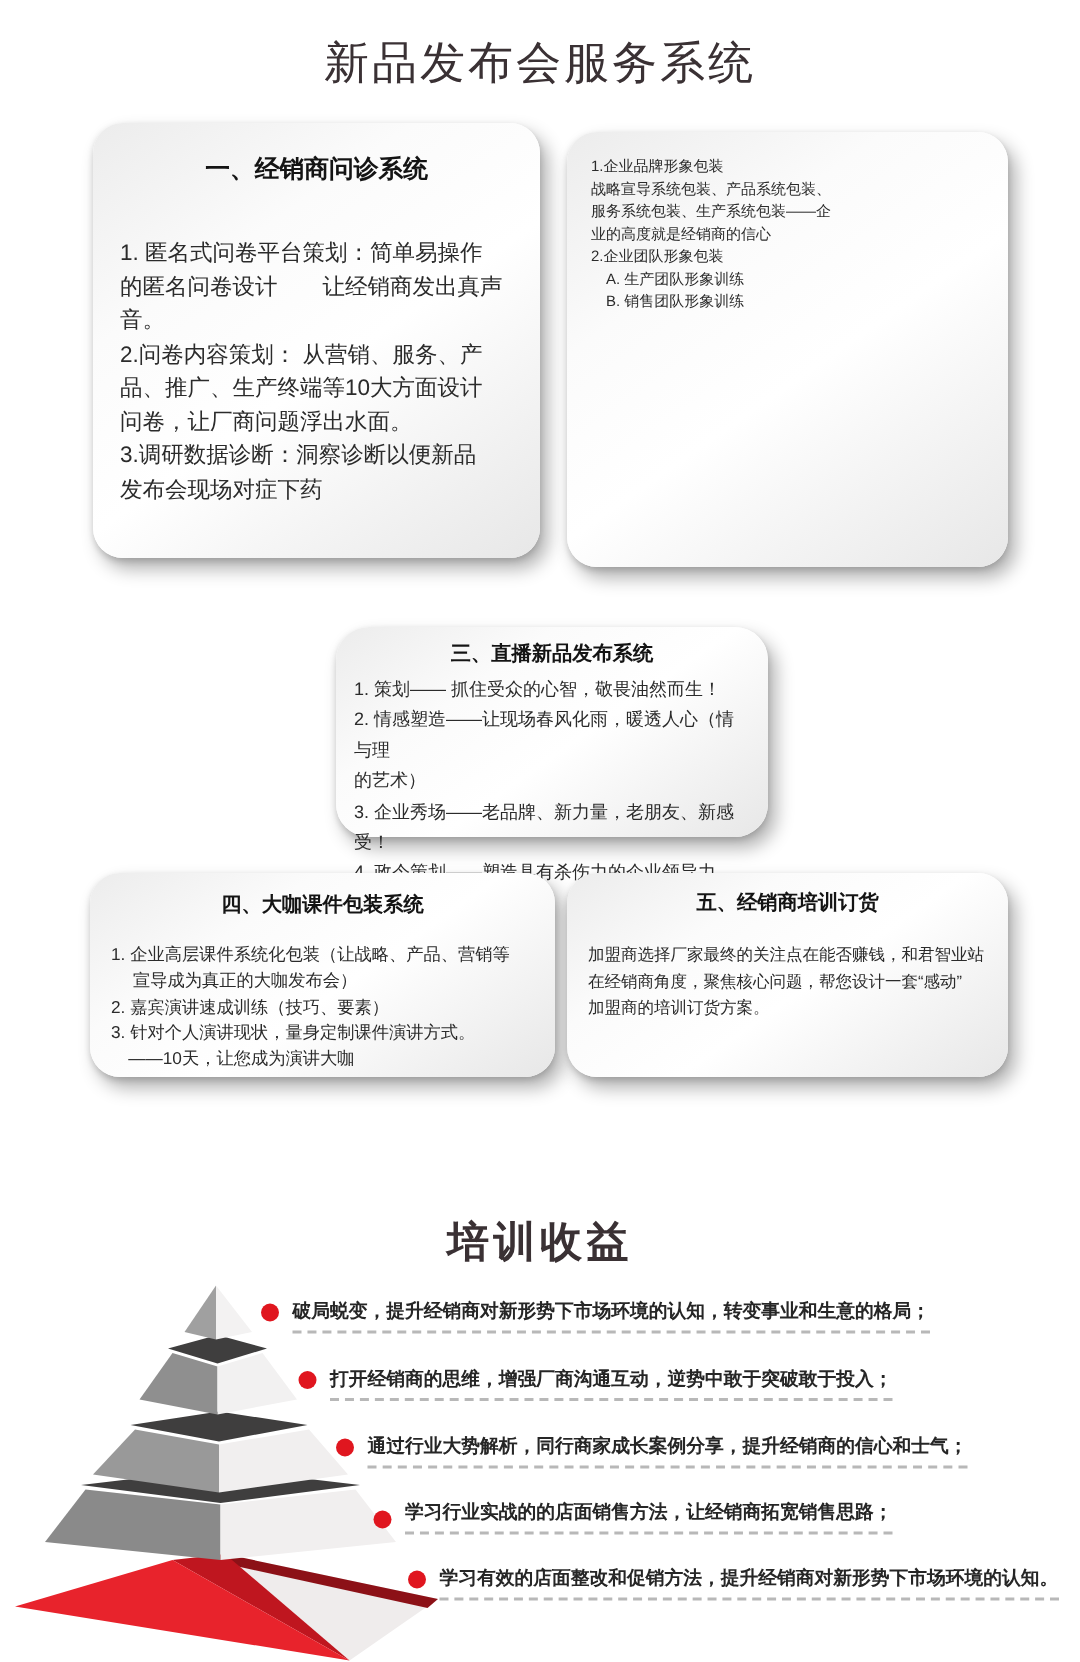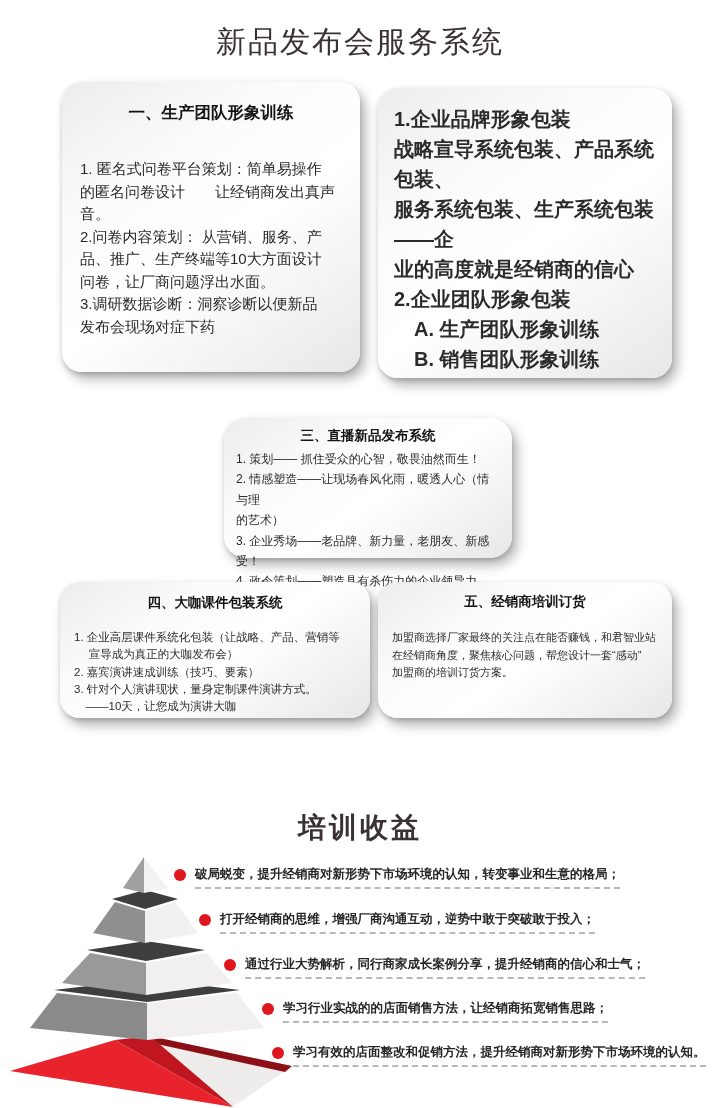--- a/index.html
+++ b/index.html
@@ -19,21 +19,21 @@
         box-sizing:border-box;color:#222;}
   .card-title{margin:0;text-align:center;color:#141414;}
   .card-body{white-space:pre-line;color:#2b2b2b;}
 
   .c1{left:62px;top:82px;width:298px;height:290px;padding:16px 18px;}
   .c1 .card-title{font-size:16.5px;font-weight:bold;margin-top:4px;margin-bottom:34px;}
   .c1 .card-body{font-size:15px;line-height:1.5;}
 
   .c2{left:378px;top:88px;width:294px;height:290px;padding:16px 16px;}
   .c2 .card-title{font-size:16.5px;font-weight:bold;margin-top:6px;margin-bottom:30px;}
-  .c2 .card-body{font-size:20px;line-height:1.5;font-weight:bold;}
+  .c2 .card-body{font-size:10px;line-height:1.5;}
 
   .c3{left:224px;top:418px;width:288px;height:140px;padding:9px 12px;border-radius:22px;}
   .c3 .card-title{font-size:13.5px;font-weight:bold;margin-bottom:4px;}
   .c3 .card-body{font-size:12px;line-height:1.7;}
 
   .c4{left:60px;top:582px;width:310px;height:136px;padding:12px 14px;}
   .c4 .card-title{font-size:13.5px;font-weight:bold;margin-bottom:17px;}
   .c4 .card-body{font-size:11.5px;line-height:1.5;}
 
   .c5{left:378px;top:582px;width:294px;height:136px;padding:11px 14px;}
@@ -42,35 +42,35 @@
 
   
   .benefit{position:absolute;display:flex;align-items:flex-start;}
   .benefit .dot{width:12px;height:12px;border-radius:50%;background:#e0161f;
                 flex:0 0 12px;margin-top:3px;margin-right:9px;}
   .benefit .btext{font-size:12.5px;font-weight:600;color:#262626;
                   padding-bottom:5px;border-bottom:2px dashed #b8b8b8;line-height:1.3;}
   .r1{left:174px;top:866px;}
   .r2{left:199px;top:911px;}
   .r3{left:224px;top:956px;}
-  .r4{left:262px;top:1000px;}
+  .r4{left:249px;top:1000px;align-items:center;}
   .r5{left:272px;top:1044px;}
 
   
   .pyramid{position:absolute;left:0;top:855px;width:300px;height:253px;}
 </style>
 </head>
 <body>
 
 <div id="page">
 
   <h1 class="big-title">新品发布会服务系统</h1>
 
   <section class="card c1">
-    <h2 class="card-title">一、生产团队形象训练</h2>
+    <h2 class="card-title">一、经销商问诊系统</h2>
     <div class="card-body">1. 匿名式问卷平台策划：简单易操作
 的匿名问卷设计　　让经销商发出真声
 音。
 2.问卷内容策划： 从营销、服务、产
 品、推广、生产终端等10大方面设计
 问卷，让厂商问题浮出水面。
 3.调研数据诊断：洞察诊断以便新品
 发布会现场对症下药</div>
   </section>
 

